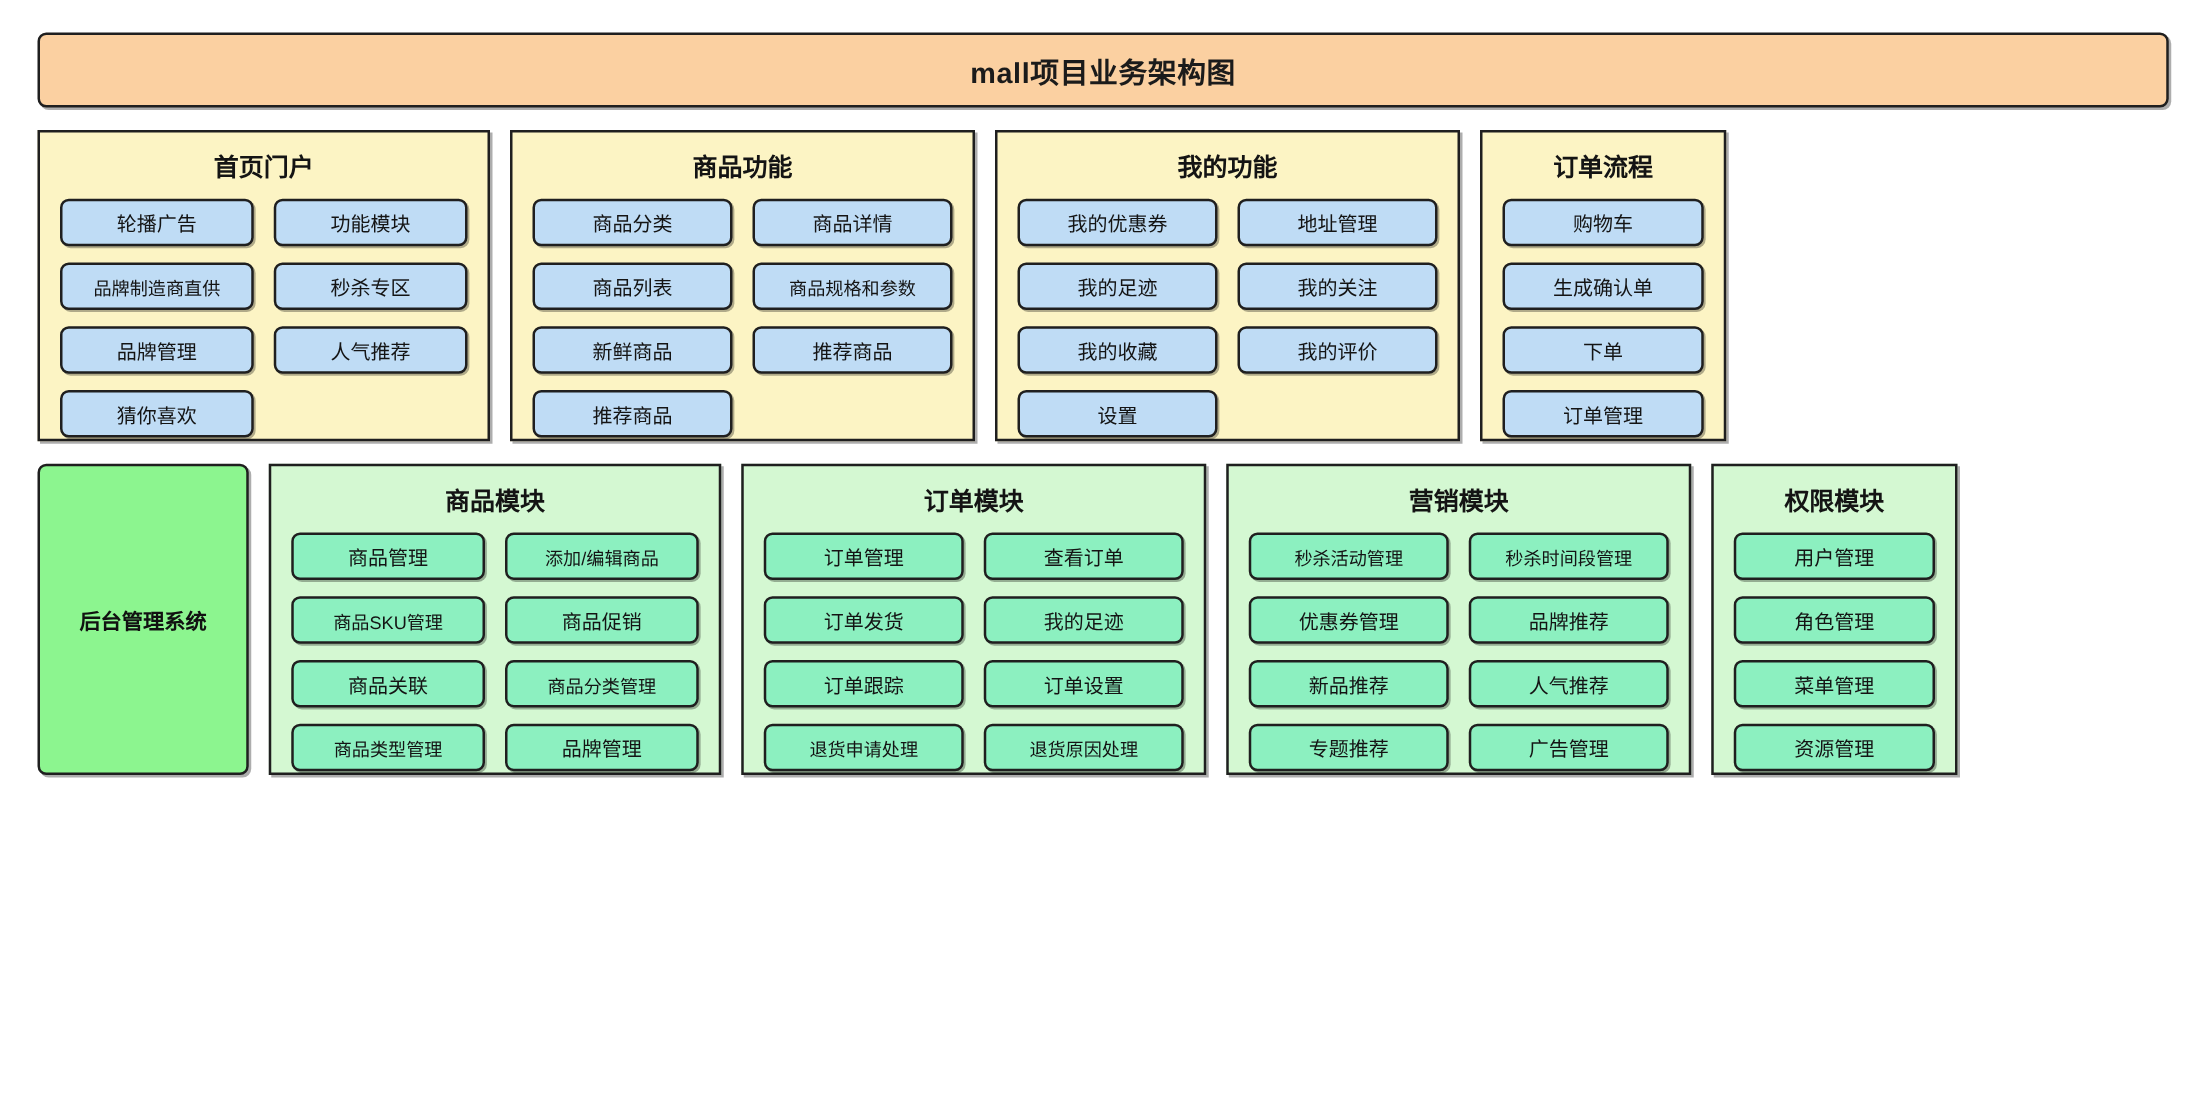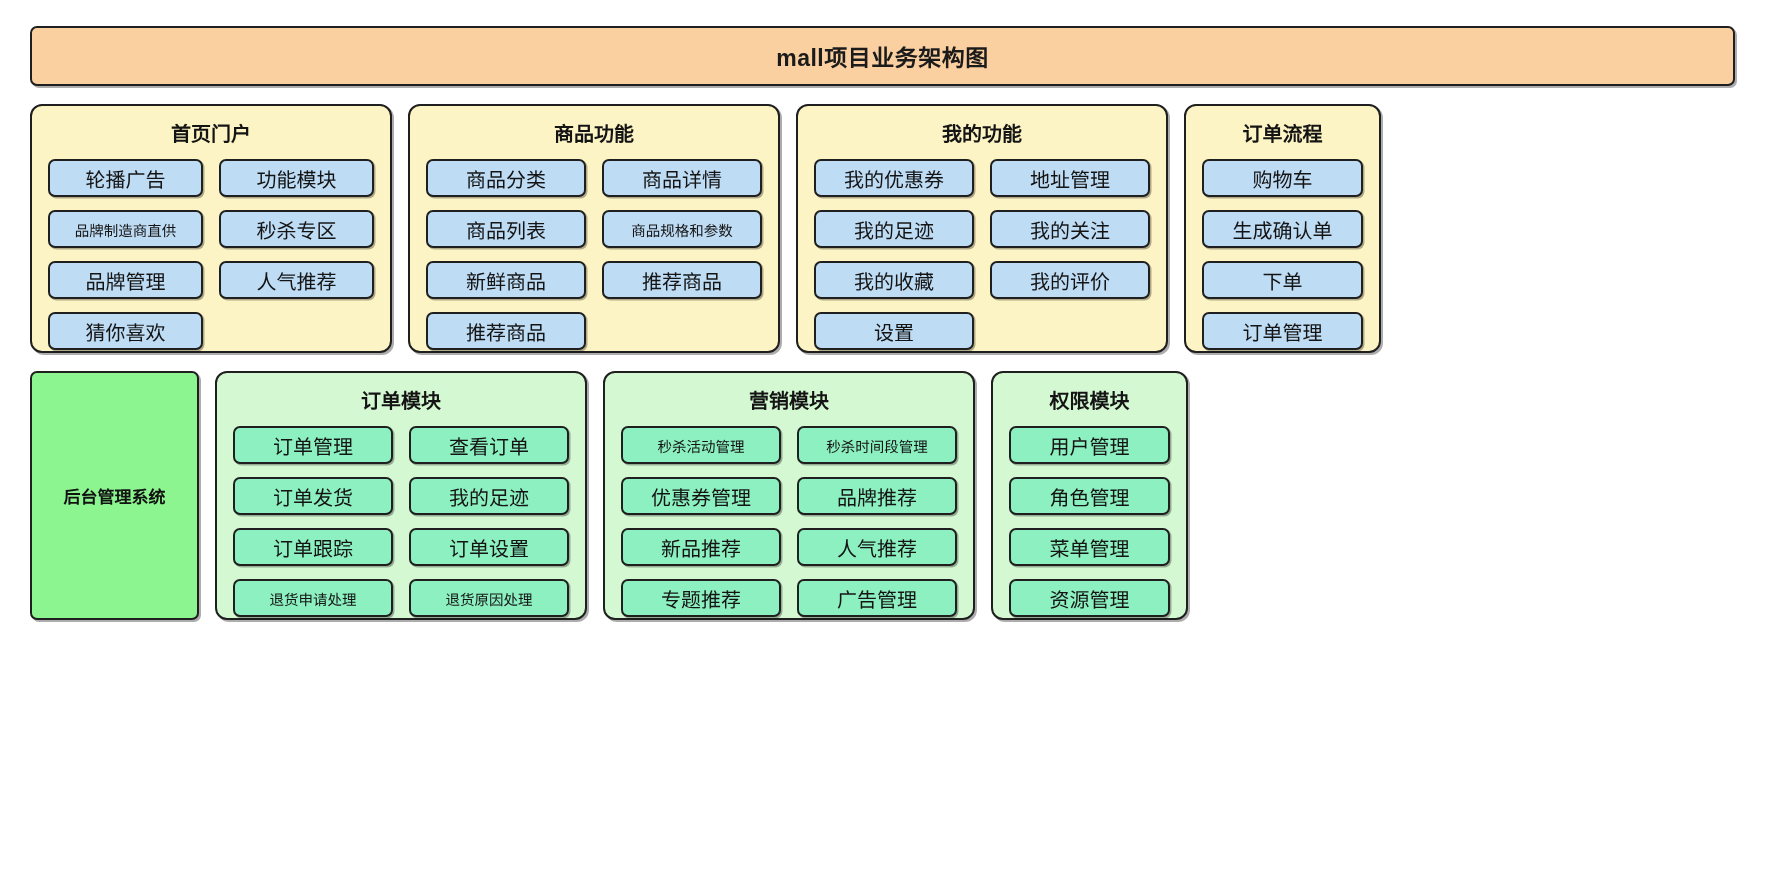--- a/index.html
+++ b/index.html
@@ -72,21 +72,21 @@
 
   .groups {
     flex: 1 1 auto;
     display: flex;
     gap: 16px;
     min-width: 0;
   }
 
   .group {
     border: 2.5px solid #1f1f1f;
-    border-radius: 12px;
+    border-radius: 0;
     box-shadow: 2px 2px 0 rgba(0,0,0,0.32);
     padding: 12px 16px 14px 16px;
     box-sizing: border-box;
     display: flex;
     flex-direction: column;
     align-items: center;
     min-width: 0;
   }
   .group-title {
     font-size: 20px;
@@ -106,21 +106,21 @@
   .items.cols-2 { grid-template-columns: repeat(2, minmax(0, 1fr)); }
   .items.cols-1 { grid-template-columns: minmax(0, 1fr); }
 
   .node {
     border: 2.5px solid #1f1f1f;
     border-radius: 7px;
     height: 38px;
     display: flex;
     align-items: center;
     justify-content: center;
-    font-size: 20px;
+    font-size: 16px;
     color: #141414;
     padding: 0 8px;
     box-sizing: border-box;
     white-space: nowrap;
     box-shadow: 1.5px 1.5px 0 rgba(0,0,0,0.30);
   }
   .node.tight { font-size: 14.5px; }
 
   
   .group.front { background: #fcf4c4; }
@@ -203,20 +203,33 @@
 
     </div>
   </div>
 
   <div class="tier tier-admin">
     <div class="tier-label">
       <span>后台管理系统</span>
     </div>
     <div class="groups">
 
+      <div class="group admin g-pmodule">
+        <div class="group-title">商品模块</div>
+        <div class="items cols-2">
+          <div class="node">商品管理</div>
+          <div class="node tight">添加/编辑商品</div>
+          <div class="node tight">商品SKU管理</div>
+          <div class="node">商品促销</div>
+          <div class="node">商品关联</div>
+          <div class="node tight">商品分类管理</div>
+          <div class="node tight">商品类型管理</div>
+          <div class="node">品牌管理</div>
+        </div>
+      </div>
 
       <div class="group admin g-omodule">
         <div class="group-title">订单模块</div>
         <div class="items cols-2">
           <div class="node">订单管理</div>
           <div class="node">查看订单</div>
           <div class="node">订单发货</div>
           <div class="node">我的足迹</div>
           <div class="node">订单跟踪</div>
           <div class="node">订单设置</div>

